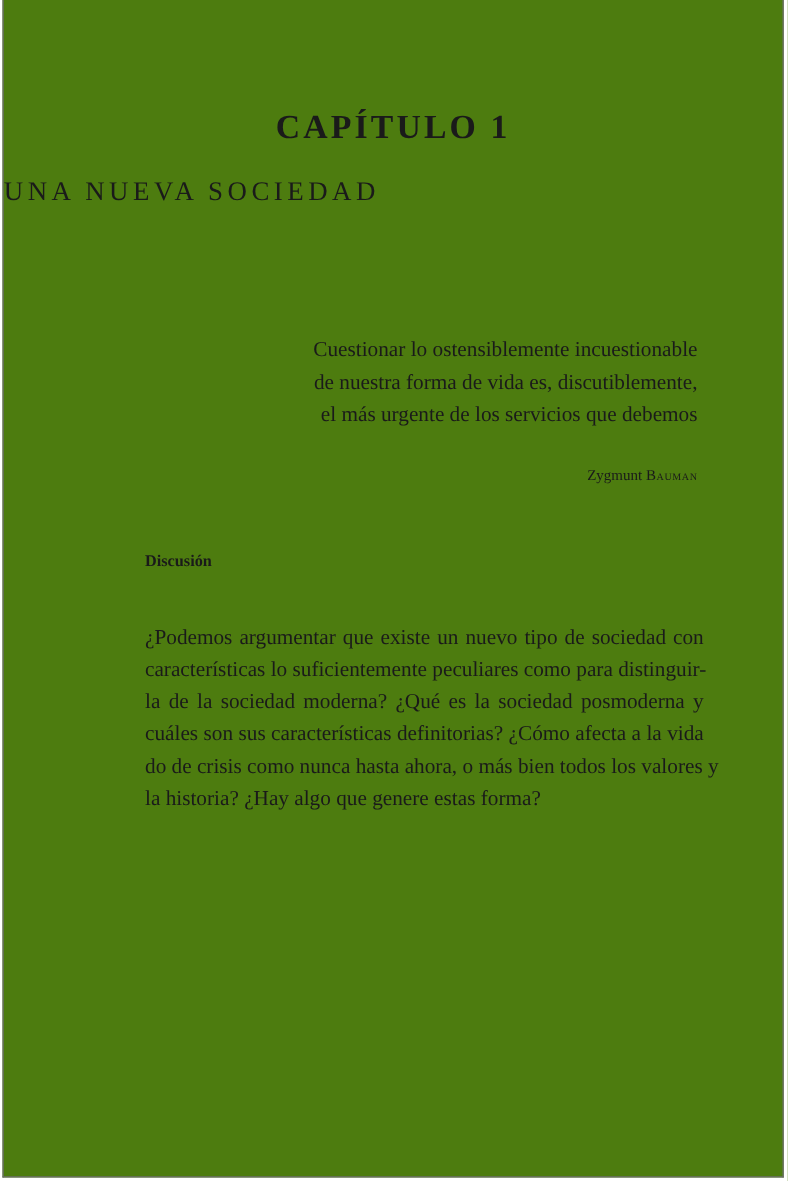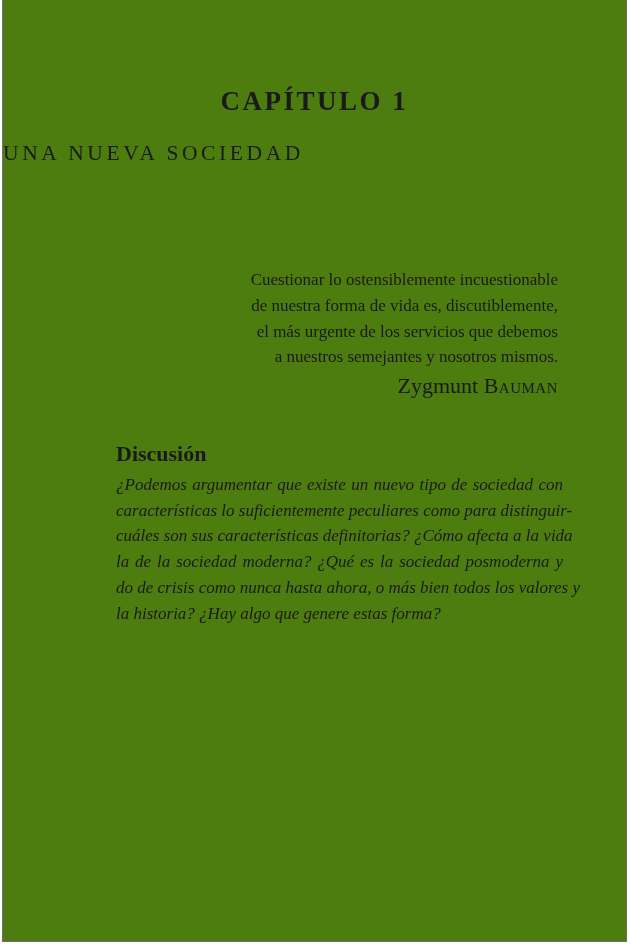--- a/index.html
+++ b/index.html
@@ -57,42 +57,41 @@
       font-size: 17px;
       line-height: 25.8px;
       color: #1a1a1a;
     }
     .epigraph-line { display: block; white-space: nowrap; }
     .epigraph-author {
       position: absolute;
       top: 373px;
       right: 68px;
       text-align: right;
-      font-size: 22px;
+      font-size: 12px;
       color: #1a1a1a;
       white-space: nowrap;
     }
     .epigraph-author .sc {
       font-variant: small-caps;
       letter-spacing: 0.5px;
     }
     .section-heading {
       position: absolute;
       top: 441px;
       left: 113px;
-      font-size: 22px;
+      font-size: 13px;
       font-weight: bold;
       color: #1a1a1a;
     }
     .discussion {
       position: absolute;
-      top: 472px;
+      top: 497px;
       left: 113px;
       width: 447px;
-      font-style: italic;
       font-size: 17px;
       line-height: 25.7px;
       color: #1a1a1a;
     }
     .discussion-line {
       display: block;
       white-space: nowrap;
       text-align: justify;
       text-align-last: justify;
     }
@@ -114,33 +113,32 @@
 
 <div class="page">
 
   <div class="chapter-label">CAPÍTULO 1</div>
   <div class="chapter-title">UNA NUEVA SOCIEDAD</div>
 
   <div class="epigraph">
     <span class="epigraph-line">Cuestionar lo ostensiblemente incuestionable</span>
     <span class="epigraph-line">de nuestra forma de vida es, discutiblemente,</span>
     <span class="epigraph-line">el más urgente de los servicios que debemos</span>
-    <span class="epigraph-line">a nuestros semejantes y nosotros mismos.</span>
   </div>
 
   <div class="epigraph-author">
     <span>Zygmunt</span>
     <span class="sc">Bauman</span>
   </div>
 
   <div class="section-heading">Discusión</div>
 
   <div class="discussion">
     <span class="discussion-line">¿Podemos argumentar que existe un nuevo tipo de sociedad con</span>
     <span class="discussion-line">características lo suficientemente peculiares como para distinguir-</span>
+    <span class="discussion-line">la de la sociedad moderna? ¿Qué es la sociedad posmoderna y</span>
     <span class="discussion-line">cuáles son sus características definitorias? ¿Cómo afecta a la vida</span>
-    <span class="discussion-line">la de la sociedad moderna? ¿Qué es la sociedad posmoderna y</span>
     <span class="discussion-line">do de crisis como nunca hasta ahora, o más bien todos los valores y</span>
     <span class="discussion-line last">la historia? ¿Hay algo que genere estas forma?</span>
   </div>
 
 
 </div>
 
 </body></html>

